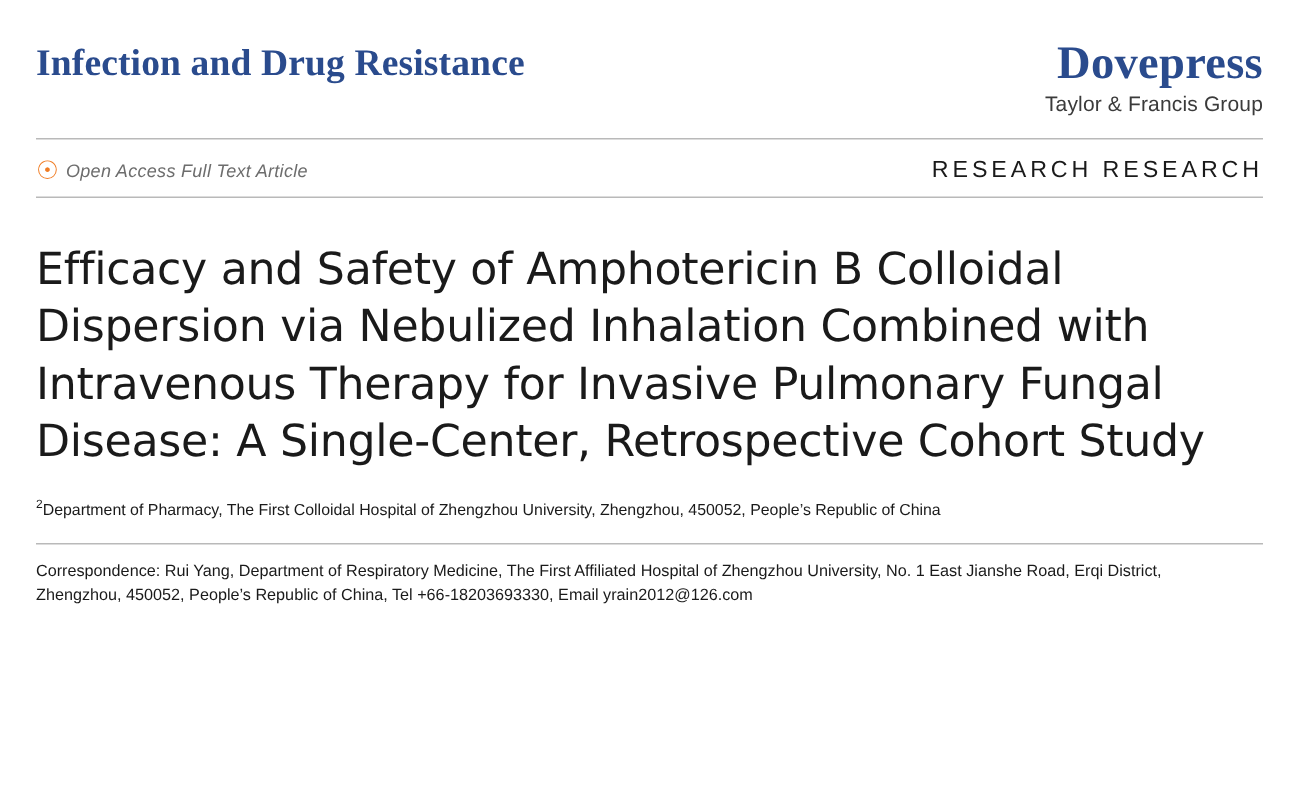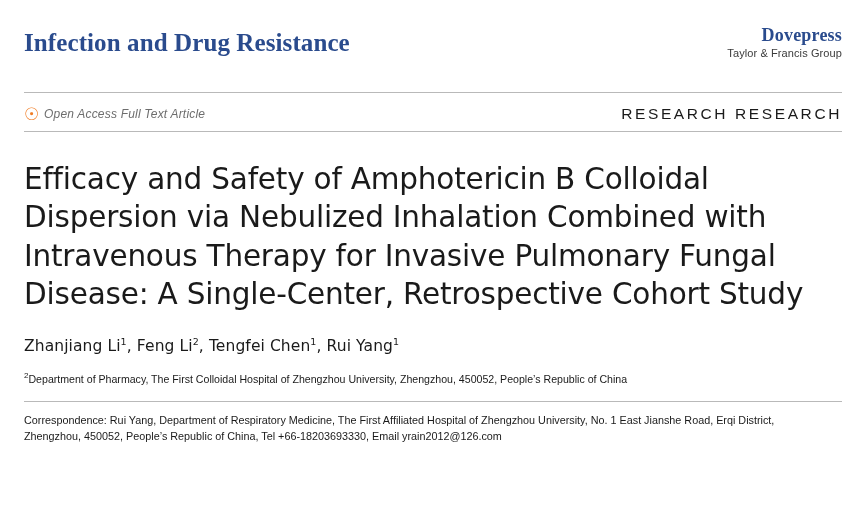--- a/index.html
+++ b/index.html
@@ -38,28 +38,28 @@
     letter-spacing: 0.1px;
     line-height: 1;
     padding-top: 4px;
   }
   .publisher {
     text-align: right;
     line-height: 1.05;
   }
   .publisher-name {
     font-family: "Liberation Serif", serif;
-    font-size: 18px;
+    font-size: 31px;
     font-weight: bold;
     color: #2a4b8d;
     letter-spacing: 0.2px;
   }
   .publisher-sub {
     font-family: "Liberation Sans", sans-serif;
-    font-size: 11px;
+    font-size: 14px;
     color: #3b3b3b;
     margin-top: 3px;
     letter-spacing: 0.1px;
   }
 
   .rule {
     border: 0;
     border-top: 1px solid #b9b9b9;
     margin: 8px 0 0 0;
   }
@@ -181,26 +181,20 @@
       <span class="oa-icon">☉</span>
       <span class="oa-text">Open Access Full Text Article</span>
     </div>
     <div class="article-type">RESEARCH RESEARCH</div>
   </div>
 
   <hr class="rule2">
 
   <h1 class="title">Efficacy and Safety of Amphotericin B Colloidal Dispersion via Nebulized Inhalation Combined with Intravenous Therapy for Invasive Pulmonary Fungal Disease: A Single-Center, Retrospective Cohort Study</h1>
 
-  <div class="authors">
-    <span>Zhanjiang Li</span><sup>1</sup>,
-    <span>Feng Li</span><sup>2</sup>,
-    <span>Tengfei Chen</span><sup>1</sup>,
-    <span>Rui Yang</span><sup>1</sup>
-  </div>
 
   <div class="affiliations">
     <div><sup>2</sup><span>Department of Pharmacy, The First Colloidal Hospital of Zhengzhou University, Zhengzhou, 450052, People’s Republic of China</span></div>
   </div>
 
   <hr class="rule3">
 
   <div class="correspondence">Correspondence: Rui Yang, Department of Respiratory Medicine, The First Affiliated Hospital of Zhengzhou University, No. 1 East Jianshe Road, Erqi District, Zhengzhou, 450052, People’s Republic of China, Tel +66-18203693330, Email yrain2012@126.com</div>
 
 </div>

